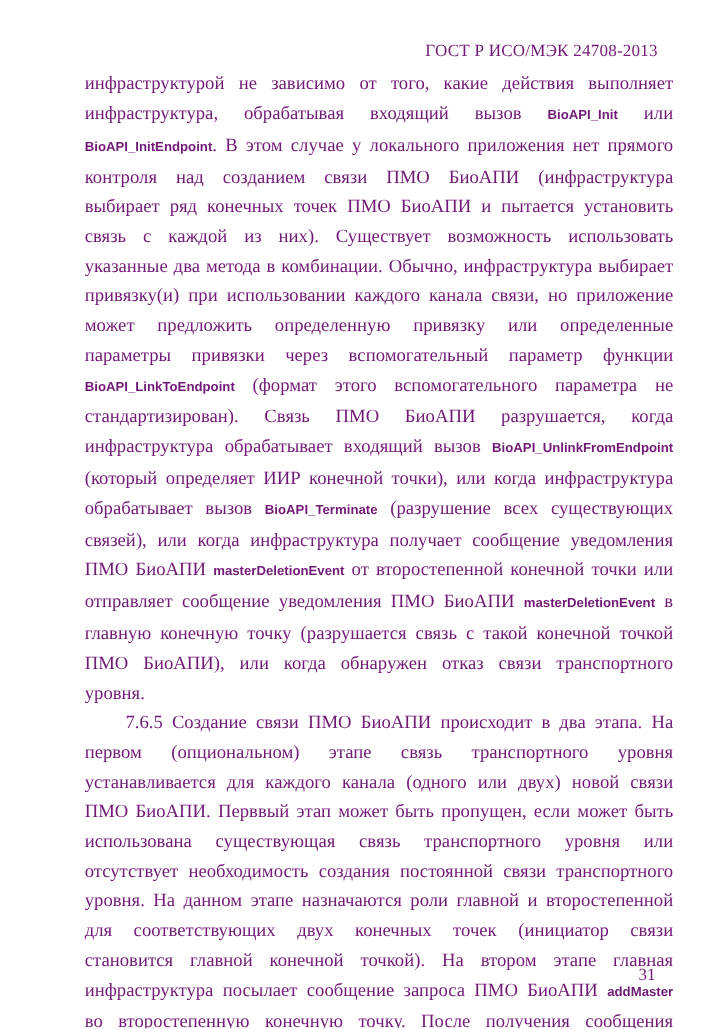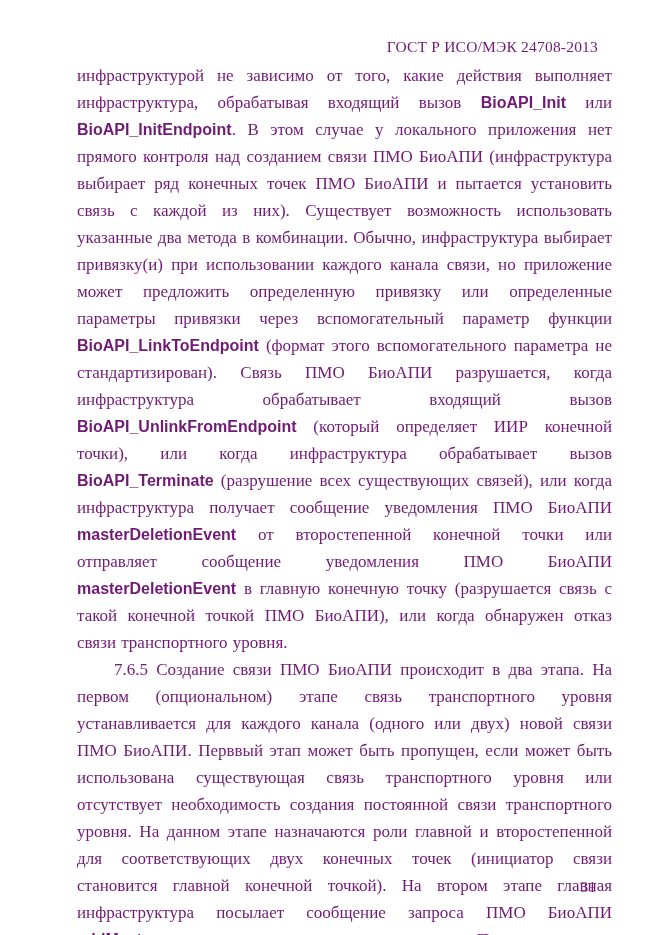--- a/index.html
+++ b/index.html
@@ -40,21 +40,21 @@
   .para {
     margin: 0;
     padding: 0;
   }
   .para.indented {
     text-indent: 37px;
   }
   .term {
     font-family: "Liberation Sans", "DejaVu Sans", sans-serif;
     font-weight: bold;
-    font-size: 16px;
+    font-size: 12px;
     letter-spacing: 0;
   }
   .page-footer {
     position: absolute;
     bottom: 39px;
     right: 66px;
     font-size: 15.5px;
   }
 </style>
 </head>

